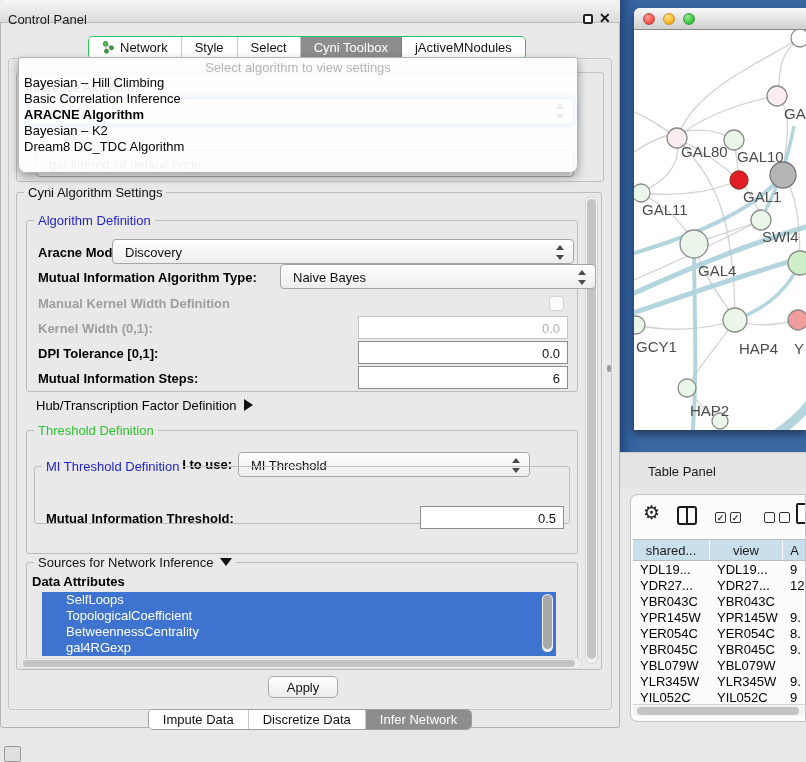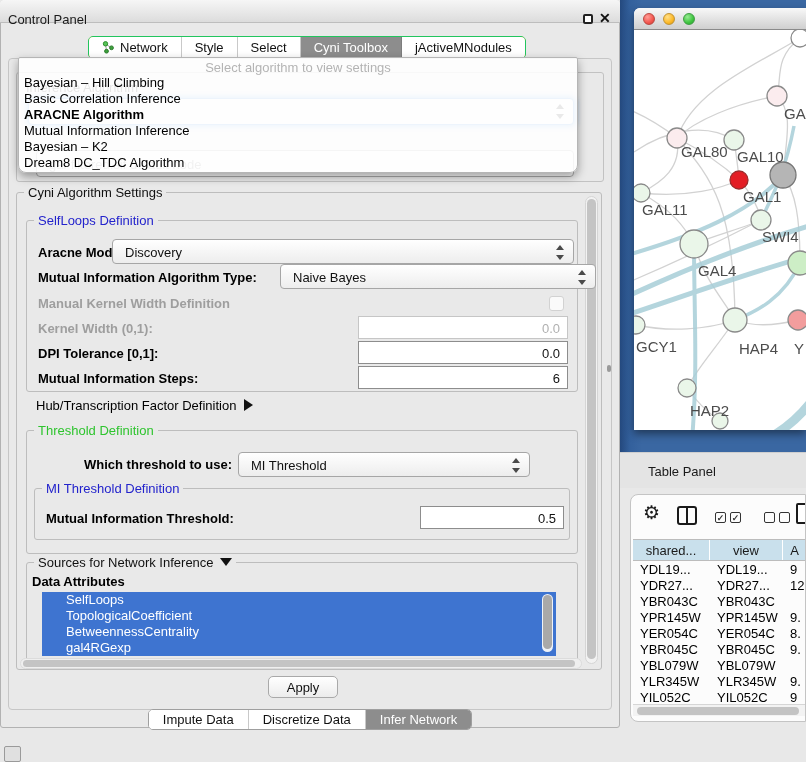--- a/index.html
+++ b/index.html
@@ -62,21 +62,21 @@
   .field .val { position:absolute; right:7px; top:4px; font-size:13px; color:#111; }
   .field.disabled { border-color:#c6c6c6; }
   .field.disabled .val { color:#b0b0b0; }
 
   #manual-checkbox { left:549px; top:296px; width:15px; height:15px; background:#fafafa; border:1px solid #d2d2d2; border-radius:3px; }
 
   .tri-right { display:inline-block; width:0; height:0; border-top:6px solid transparent; border-bottom:6px solid transparent; border-left:9px solid #111; margin-left:8px; vertical-align:-1px; }
   .tri-down { display:inline-block; width:0; height:0; border-left:6px solid transparent; border-right:6px solid transparent; border-top:8px solid #111; margin-left:6px; vertical-align:1px; }
 
   #threshold-group { left:26px; top:430px; width:552px; height:124px; }
-  #mith-group { left:34px; top:488px; width:536px; height:52px; }
+  #mith-group { left:34px; top:466px; width:536px; height:58px; }
   #sources-group { left:26px; top:562px; width:552px; height:106px; }
 
   #attr-list { left:42px; top:592px; width:514px; height:64px; background:#3e74d0; overflow:hidden; }
   .attr-item { height:16px; line-height:16px; padding-left:24px; font-size:13px; color:#fff; }
   #attr-vsb { left:542px; top:594px; width:11px; height:58px; background:#eef2f8; border-radius:6px; }
   #attr-vsb .thumb { position:absolute; left:1px; top:1px; width:9px; height:54px; background:#a9a9a9; border-radius:5px; }
 
   #settings-hsb { left:20px; top:658px; width:562px; height:11px; background:#efefef; border:1px solid #dcdcdc; border-radius:6px; }
   #settings-hsb .thumb { position:absolute; left:2px; top:1px; width:552px; height:7px; background:#c4c4c4; border-radius:4px; }
 
@@ -170,34 +170,33 @@
   </div>
 <div class="abs" id="ghost-combo2">
   <span class="val">gal-filtered.sif default node</span>
 </div>
 
 <div class="abs" id="algo-popup">
   <div id="algo-prompt">Select algorithm to view settings</div>
   <div class="algo-item">Bayesian – Hill Climbing</div>
   <div class="algo-item">Basic Correlation Inference</div>
   <div class="algo-item bold">ARACNE Algorithm</div>
-  <div class="algo-item">Mutual Information Inference</div>
   <div class="algo-item">Bayesian – K2</div>
   <div class="algo-item">Dream8 DC_TDC Algorithm</div>
 </div>
 
 <div class="abs groupbox" id="settings-group">
   <span class="gb-title t-black">Cyni Algorithm Settings</span>
 </div>
 <div class="abs" id="settings-vsb">
     <span class="thumb abs"></span>
   </div>
 
 <div class="abs groupbox" id="algdef-group">
-  <span class="gb-title t-blue">SelfLoops Definition</span>
+  <span class="gb-title t-blue">Algorithm Definition</span>
 </div>
 <span class="row-label bold" style="left:38px;top:245px;">Aracne Mode:</span>
 <div class="combo" style="left:112px;top:239px;width:462px;">
   <span class="val">Discovery</span>
   <span class="stepper"></span>
 </div>
 <span class="row-label bold" style="left:38px;top:270px;">Mutual Information Algorithm Type:</span>
 <div class="combo" style="left:280px;top:264px;width:316px;">
   <span class="val">Naive Bayes</span>
   <span class="stepper"></span>

